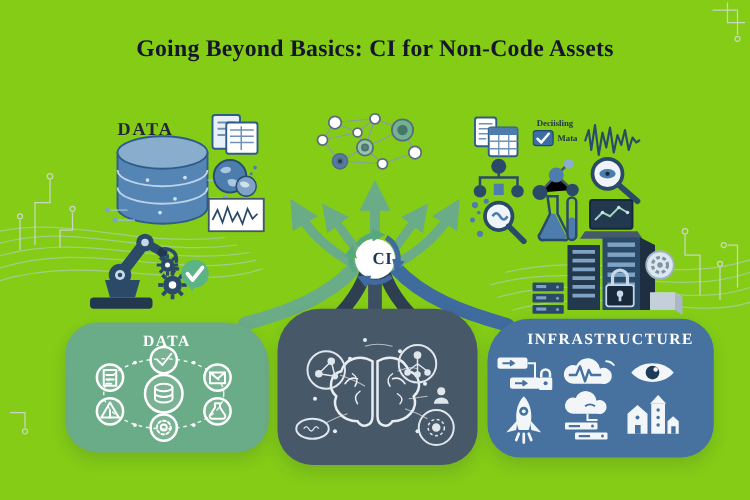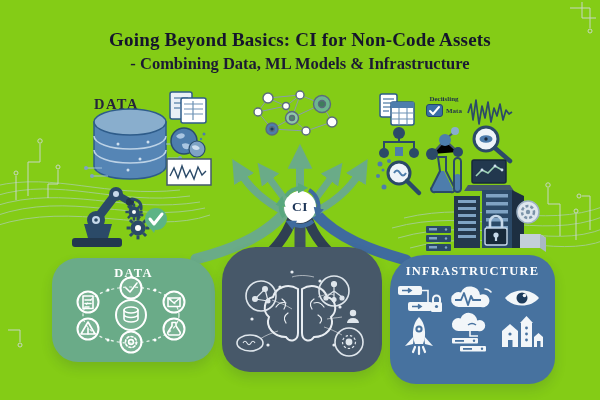--- a/index.html
+++ b/index.html
@@ -11,26 +11,26 @@
   .t1{font-size:19px;font-weight:700;color:#15152c;letter-spacing:.2px;}
   .t2{font-size:16.5px;font-weight:700;color:#1b1b33;margin-top:3px;}
   .mini-label{position:absolute;left:94px;top:96px;font-size:14.5px;font-weight:700;
               color:#24243a;letter-spacing:1.5px;}
   .panel{position:absolute;color:#fff;box-shadow:0 6px 12px rgba(30,50,70,.15);}
   .panel .hdr{margin:0;text-align:center;font-size:12.5px;font-weight:700;letter-spacing:1.2px;}
   .panel-data{left:52px;top:258px;width:163px;height:104px;background:#6aab88;
               border-radius:26px 34px 26px 26px;}
   .panel-ml{left:222px;top:247px;width:160px;height:125px;background:#475869;
             border-radius:34px 34px 28px 28px;}
-  .panel-infra{left:390px;top:255px;width:165px;height:129px;background:#47729f;
-               border-radius:34px 26px 26px 26px;}
+  .panel-infra{left:390px;top:255px;width:165px;height:111px;background:#47729f;
+               border-radius:34px 26px 26px 26px;padding-left:16px;}
   .panel-data .hdr{margin-top:8px;}
   .panel-ml .hdr{margin-top:16px;}
   .panel-infra .hdr{margin-top:9px;}
-  .ci-text{position:absolute;left:286px;top:199px;width:28px;text-align:center;
+  .ci-text{position:absolute;left:286px;top:199px;width:28px;text-align:right;
            font-size:13.5px;font-weight:700;color:#1d3557;letter-spacing:.5px;}
   .caption{position:absolute;left:420px;top:95px;width:48px;text-align:center;
            font-size:7px;font-weight:700;color:#22364a;line-height:1.15;}
   .caption .row{display:flex;align-items:center;justify-content:center;gap:2px;margin-top:1px;}
 </style>
 </head>
 <body>
 
 <div class="canvas">
 
@@ -62,21 +62,20 @@
       <path d="M570,8 H590 V28"></path>
         <circle cx="590" cy="31" r="2"></circle>
       <path d="M582,2 V18 H596"></path>
       <path d="M8,330 H20 V342"></path>
         <circle cx="20" cy="345" r="2"></circle>
     </g>
   </svg>
 
   <div class="title-block">
     <div class="t1">Going Beyond Basics: CI for Non-Code Assets</div>
-    <div class="t2">- Combining Data, ML Models &amp; Infrastructure</div>
   </div>
 
   <div class="mini-label">DATA</div>
 
   <svg class="abs" style="left:78px;top:104px" width="105" height="88" viewBox="0 0 105 88">
     <path d="M16,18 v44 a36,13 0 0 0 72,0 V18 z" fill="#5585b5" stroke="#2e5c8a" stroke-width="1.5"></path>
     <ellipse cx="52" cy="18" rx="36" ry="13" fill="#89aecd" stroke="#2e5c8a" stroke-width="1.5"></ellipse>
     <path d="M16,32 a36,13 0 0 0 72,0 M16,46 a36,13 0 0 0 72,0" fill="none" stroke="#bcd2e6" stroke-width="1.5"></path>
     <g fill="#cfe0ef">
         <circle cx="40" cy="40" r="1.5"></circle>

